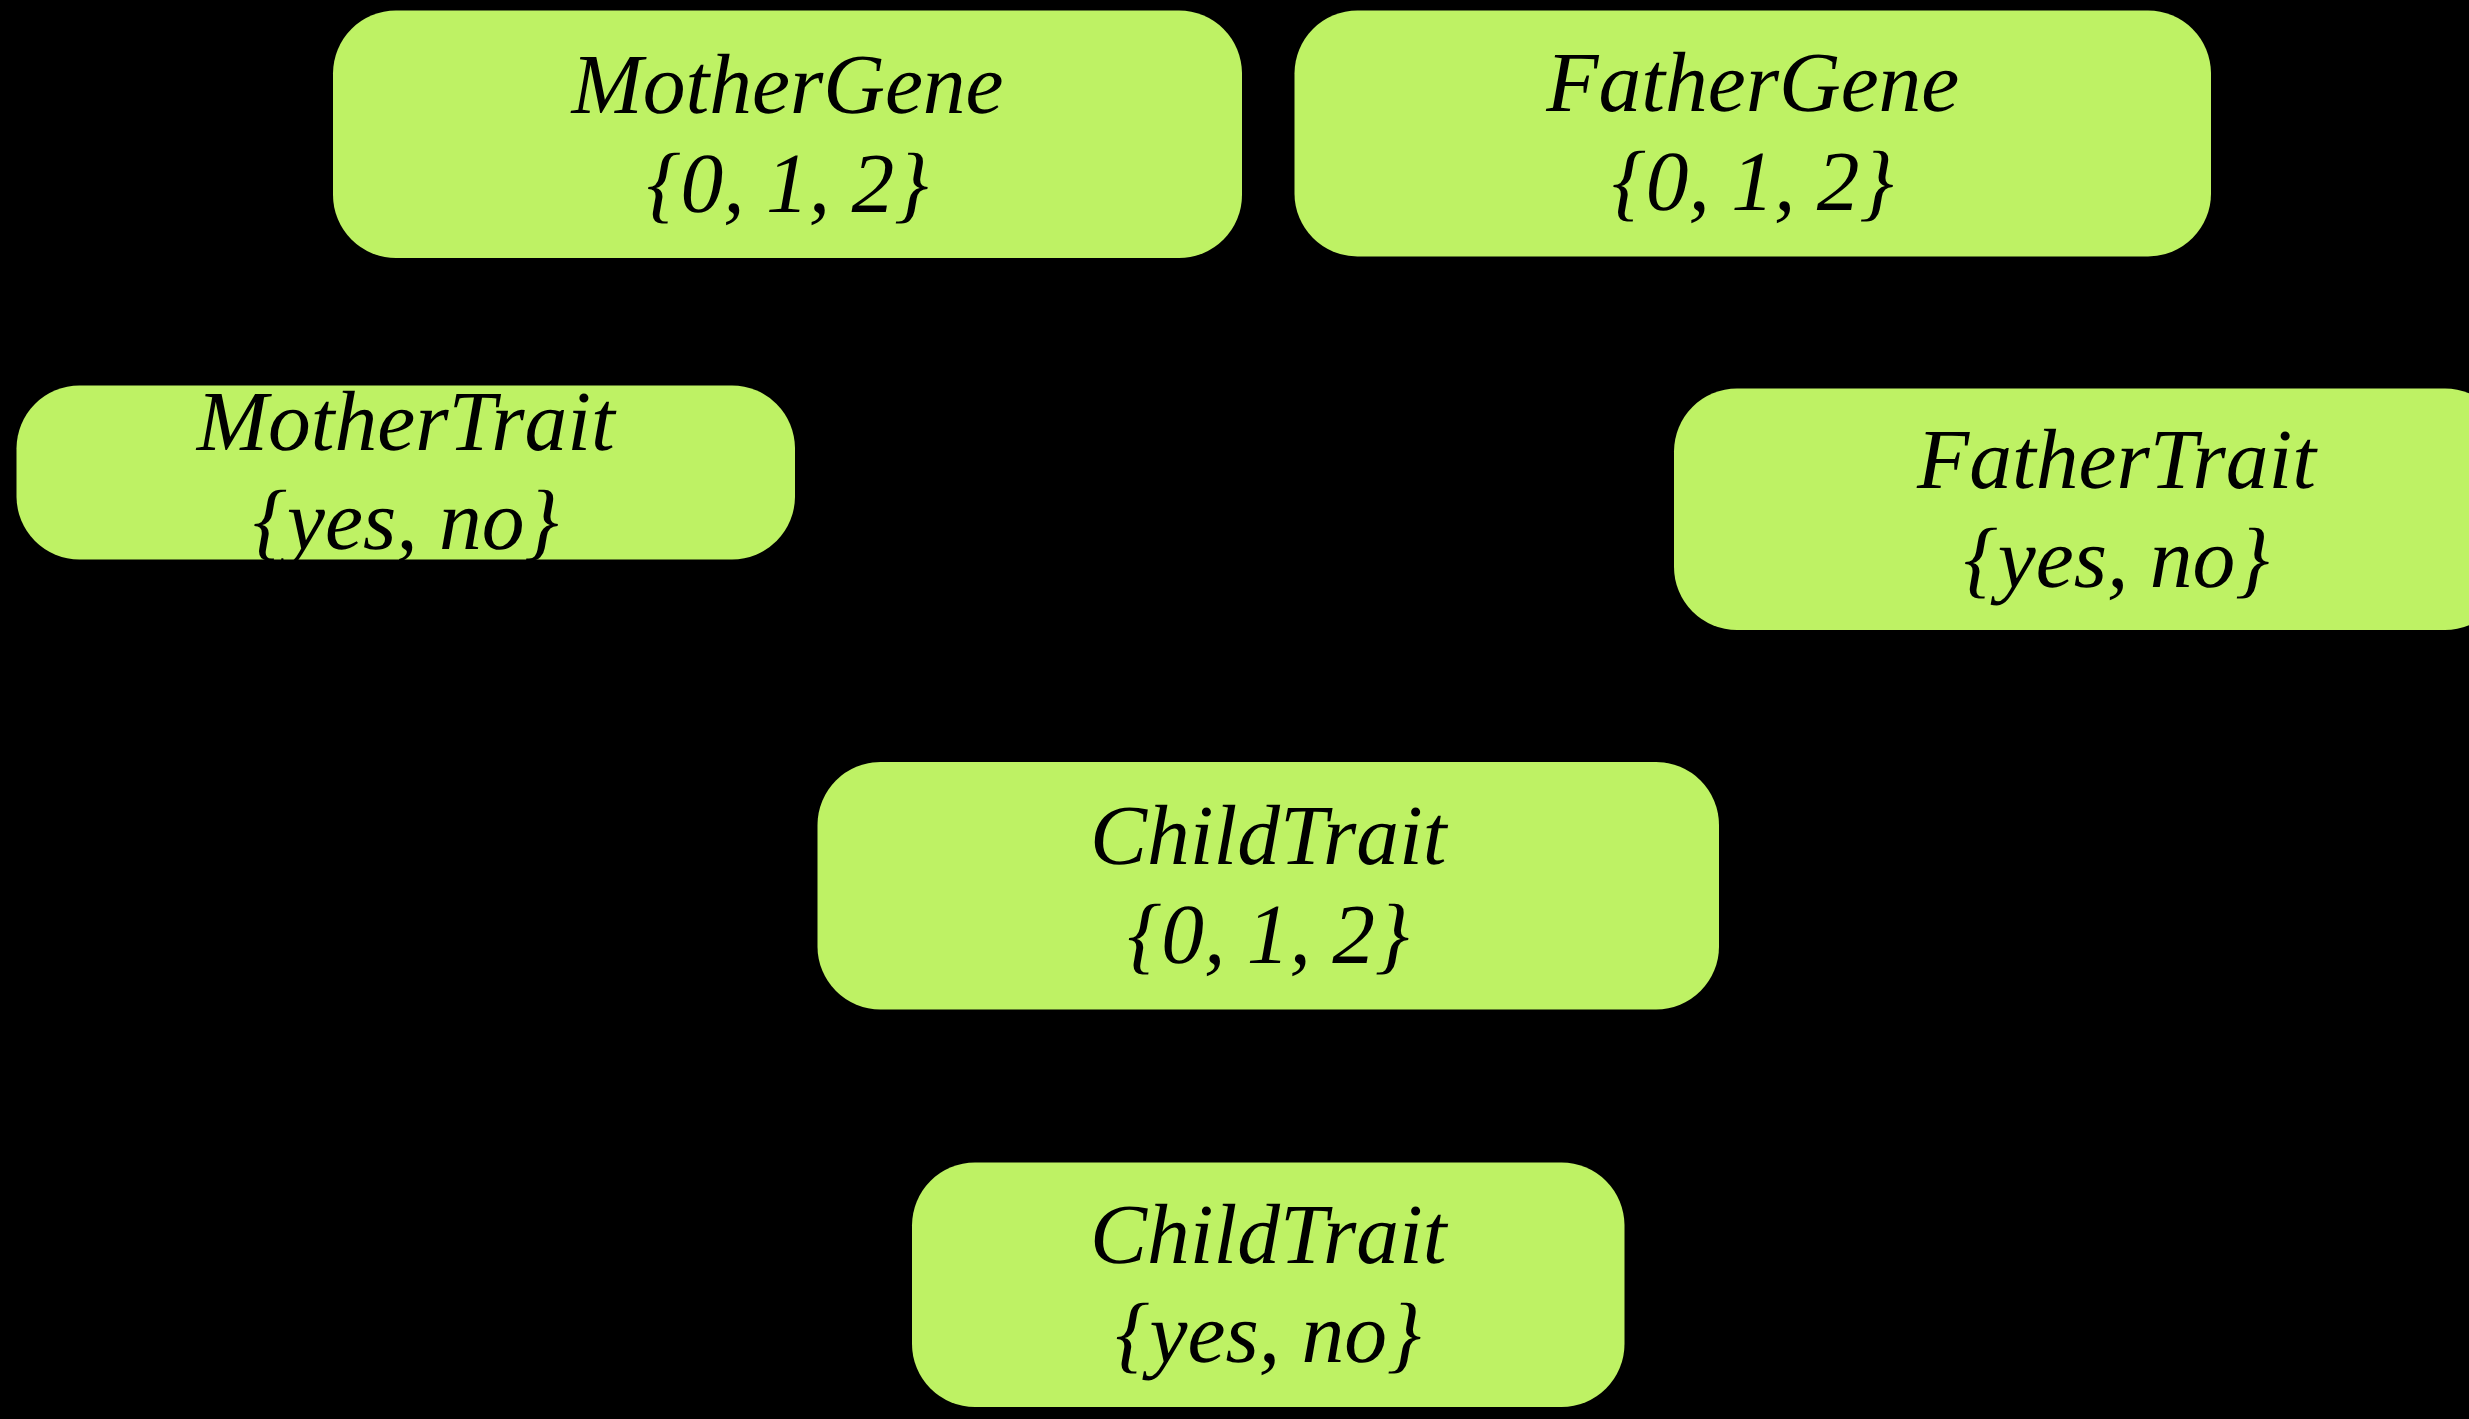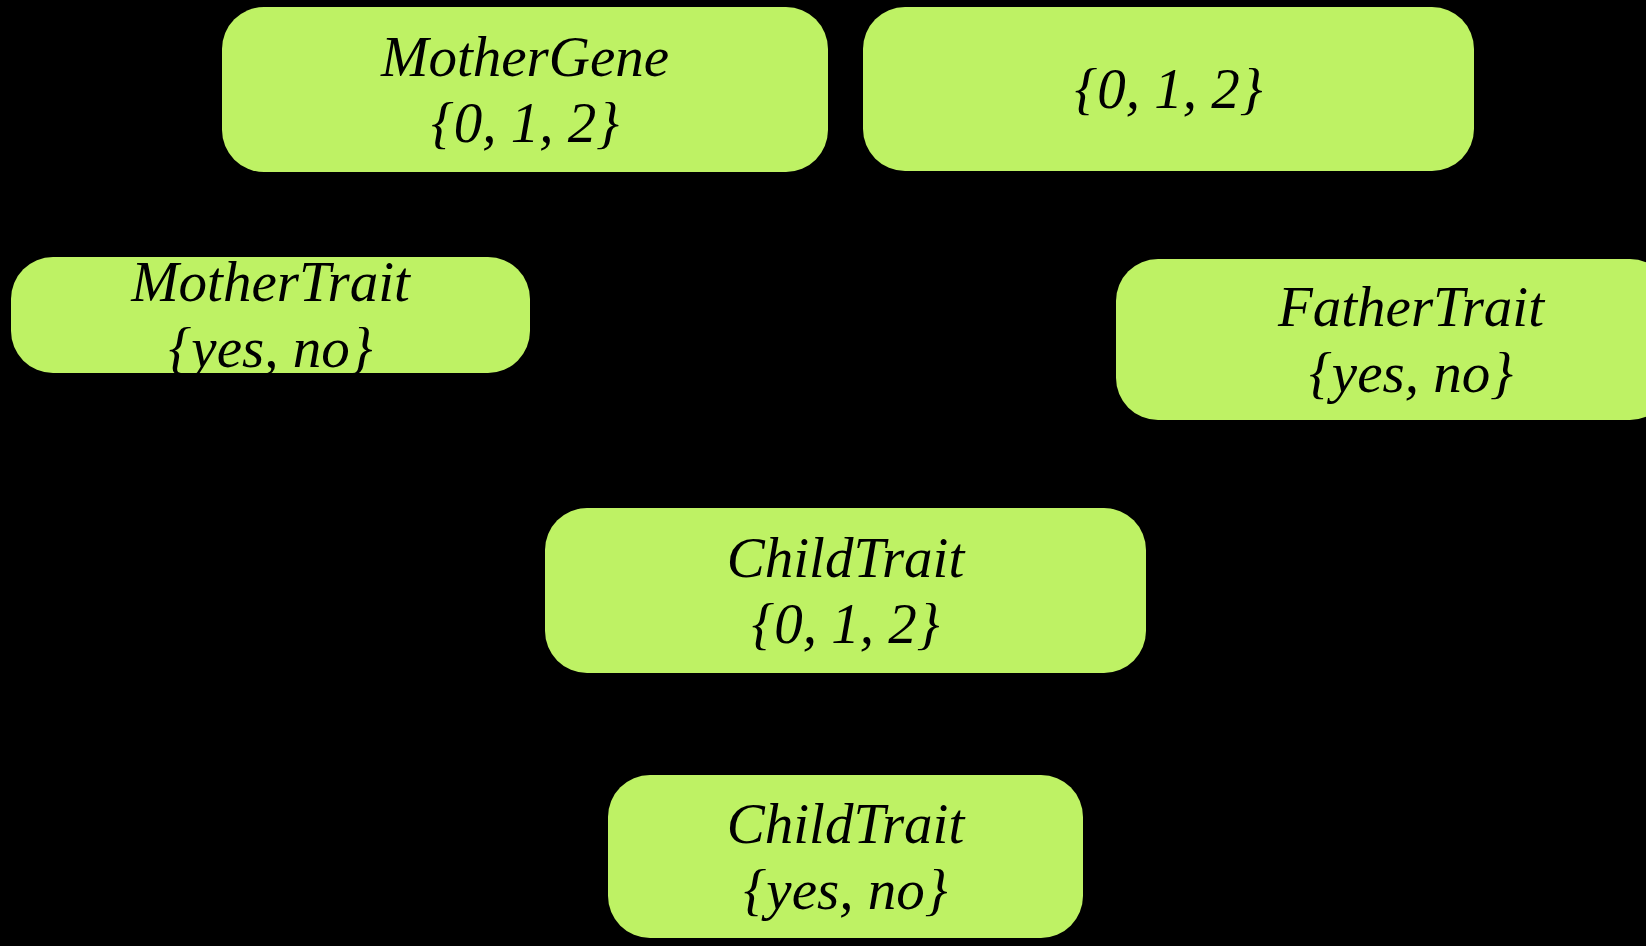--- a/index.html
+++ b/index.html
@@ -54,20 +54,21 @@
 <body>
 
 <div class="canvas">
 
   <div class="node pos-mother-gene">
     <span class="node-label">MotherGene</span>
     <span class="node-values">{0, 1, 2}</span>
   </div>
 
   <div class="node pos-father-gene">
+    <span class="node-label">FatherGene</span>
     <span class="node-values">{0, 1, 2}</span>
   </div>
 
   <div class="node pos-mother-trait">
     <span class="node-label">MotherTrait</span>
     <span class="node-values">{yes, no}</span>
   </div>
 
   <div class="node pos-father-trait">
     <span class="node-label">FatherTrait</span>

